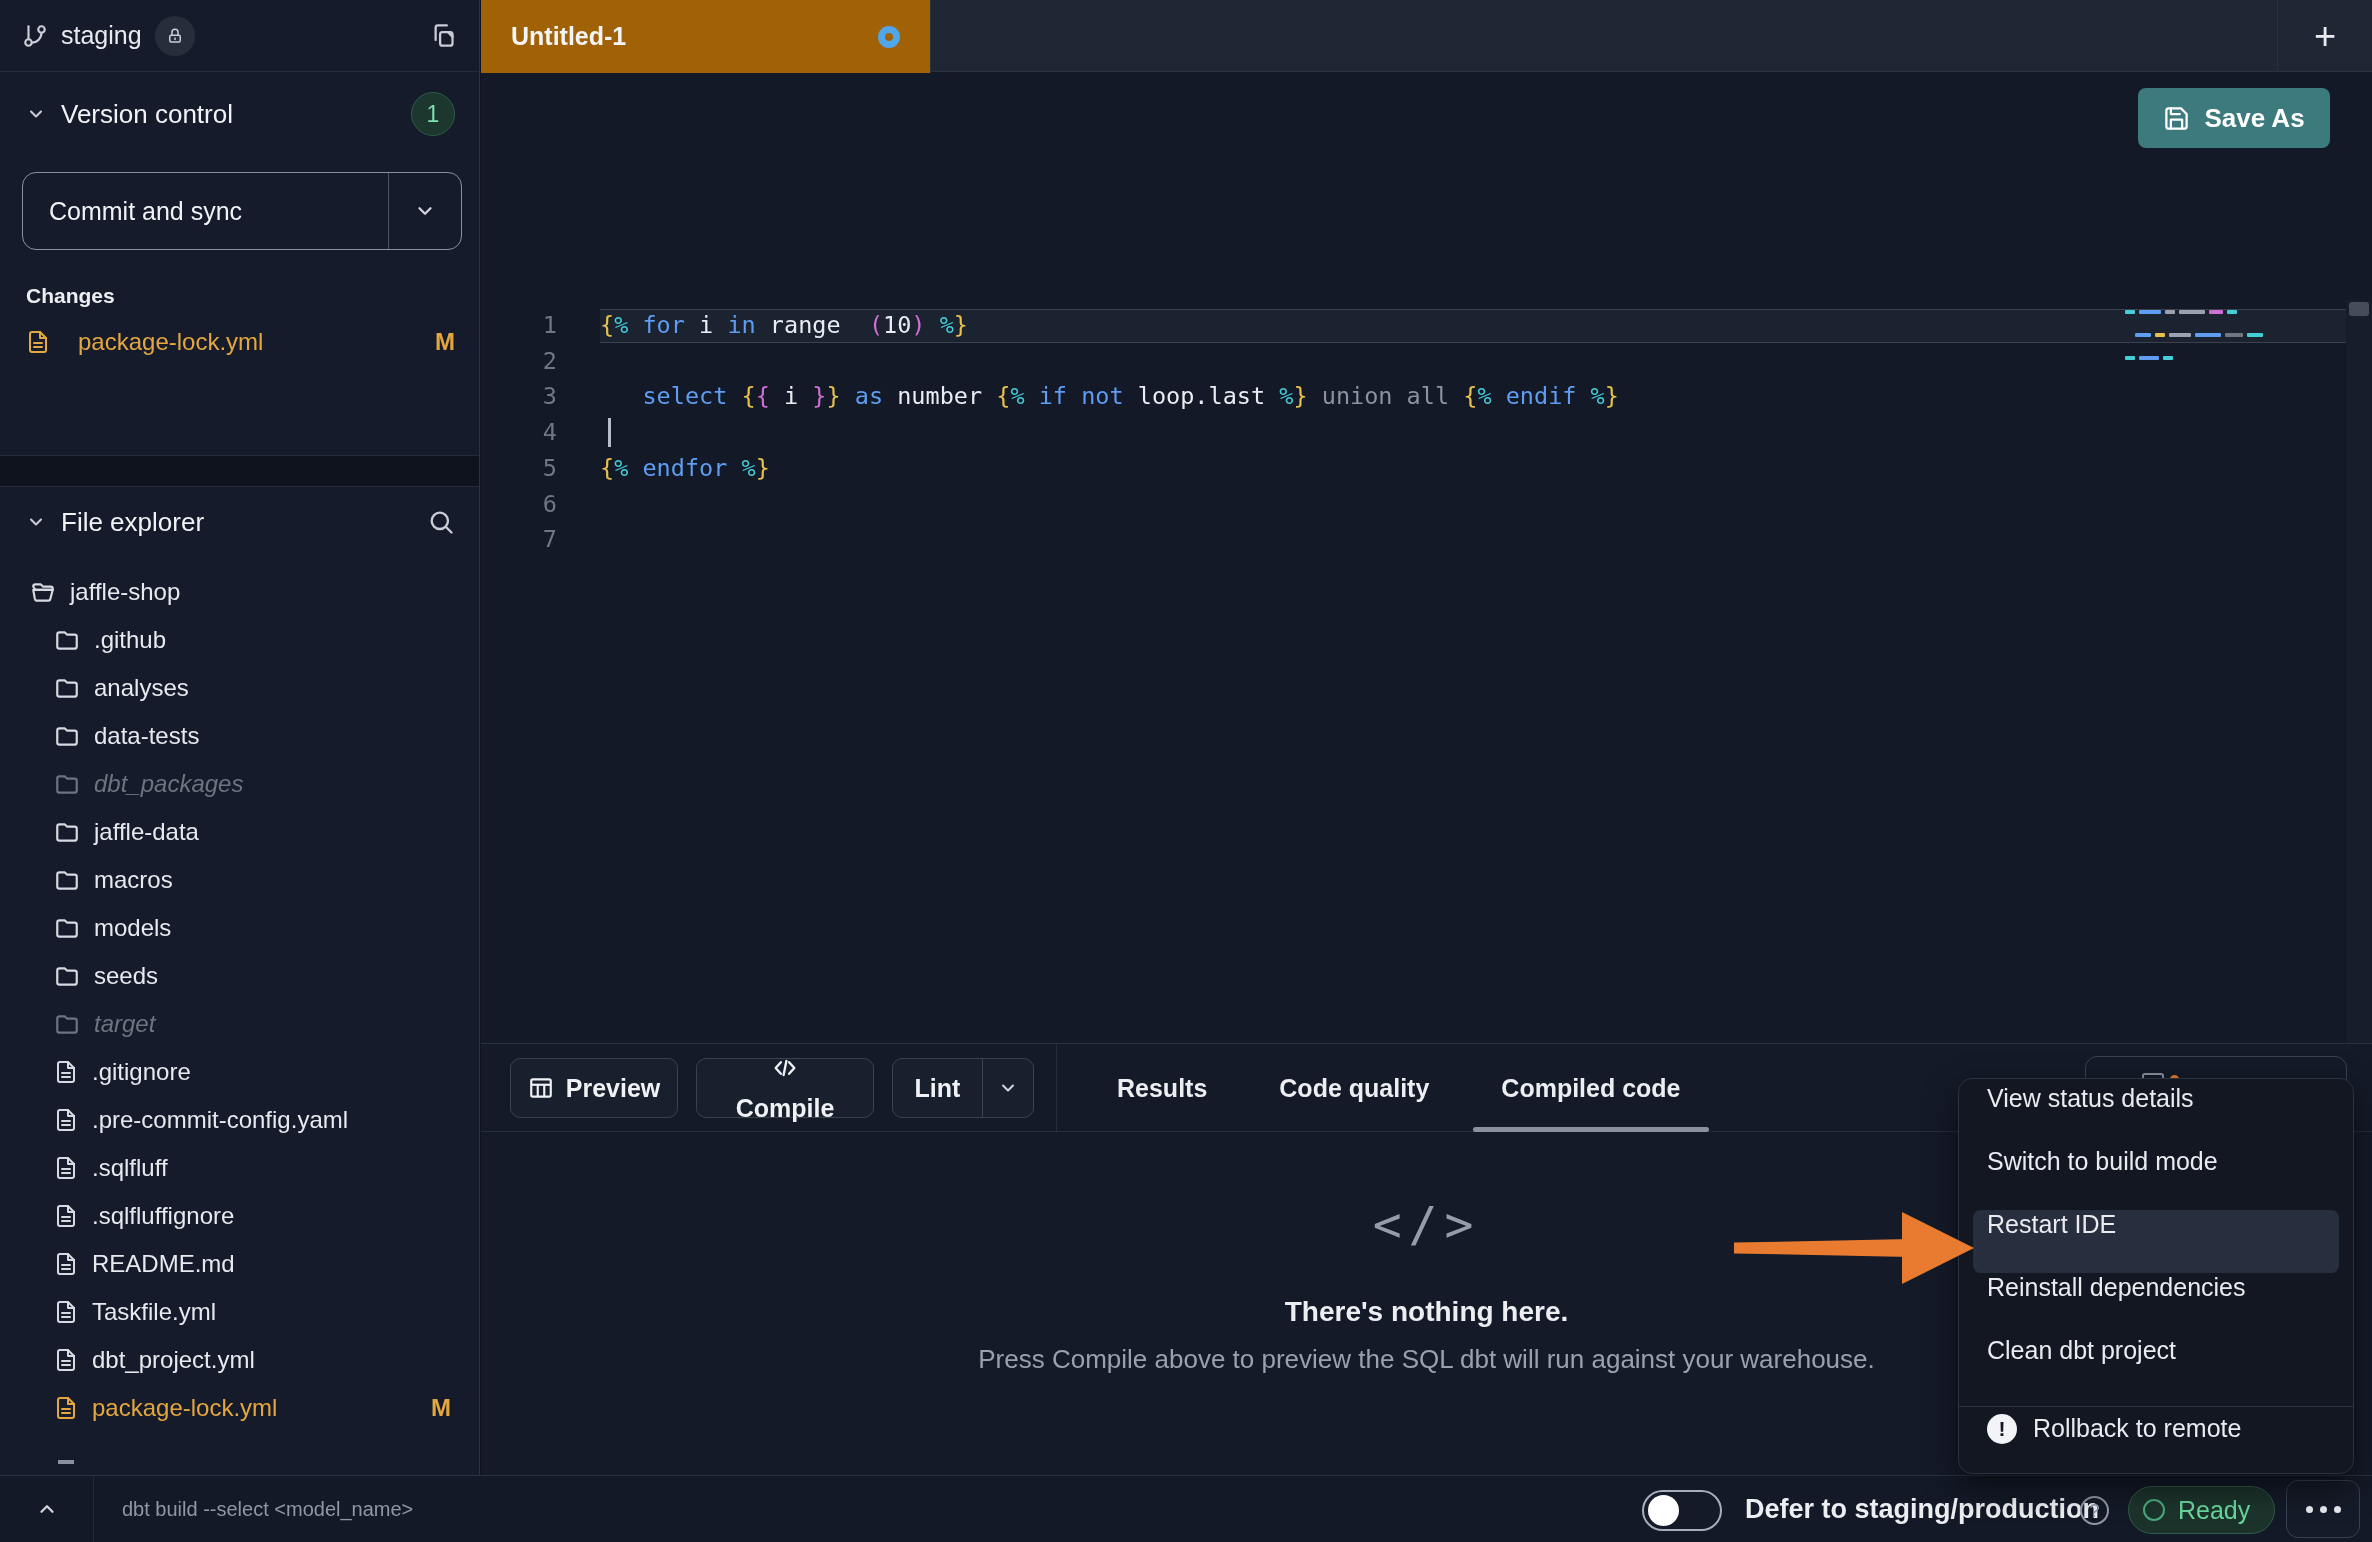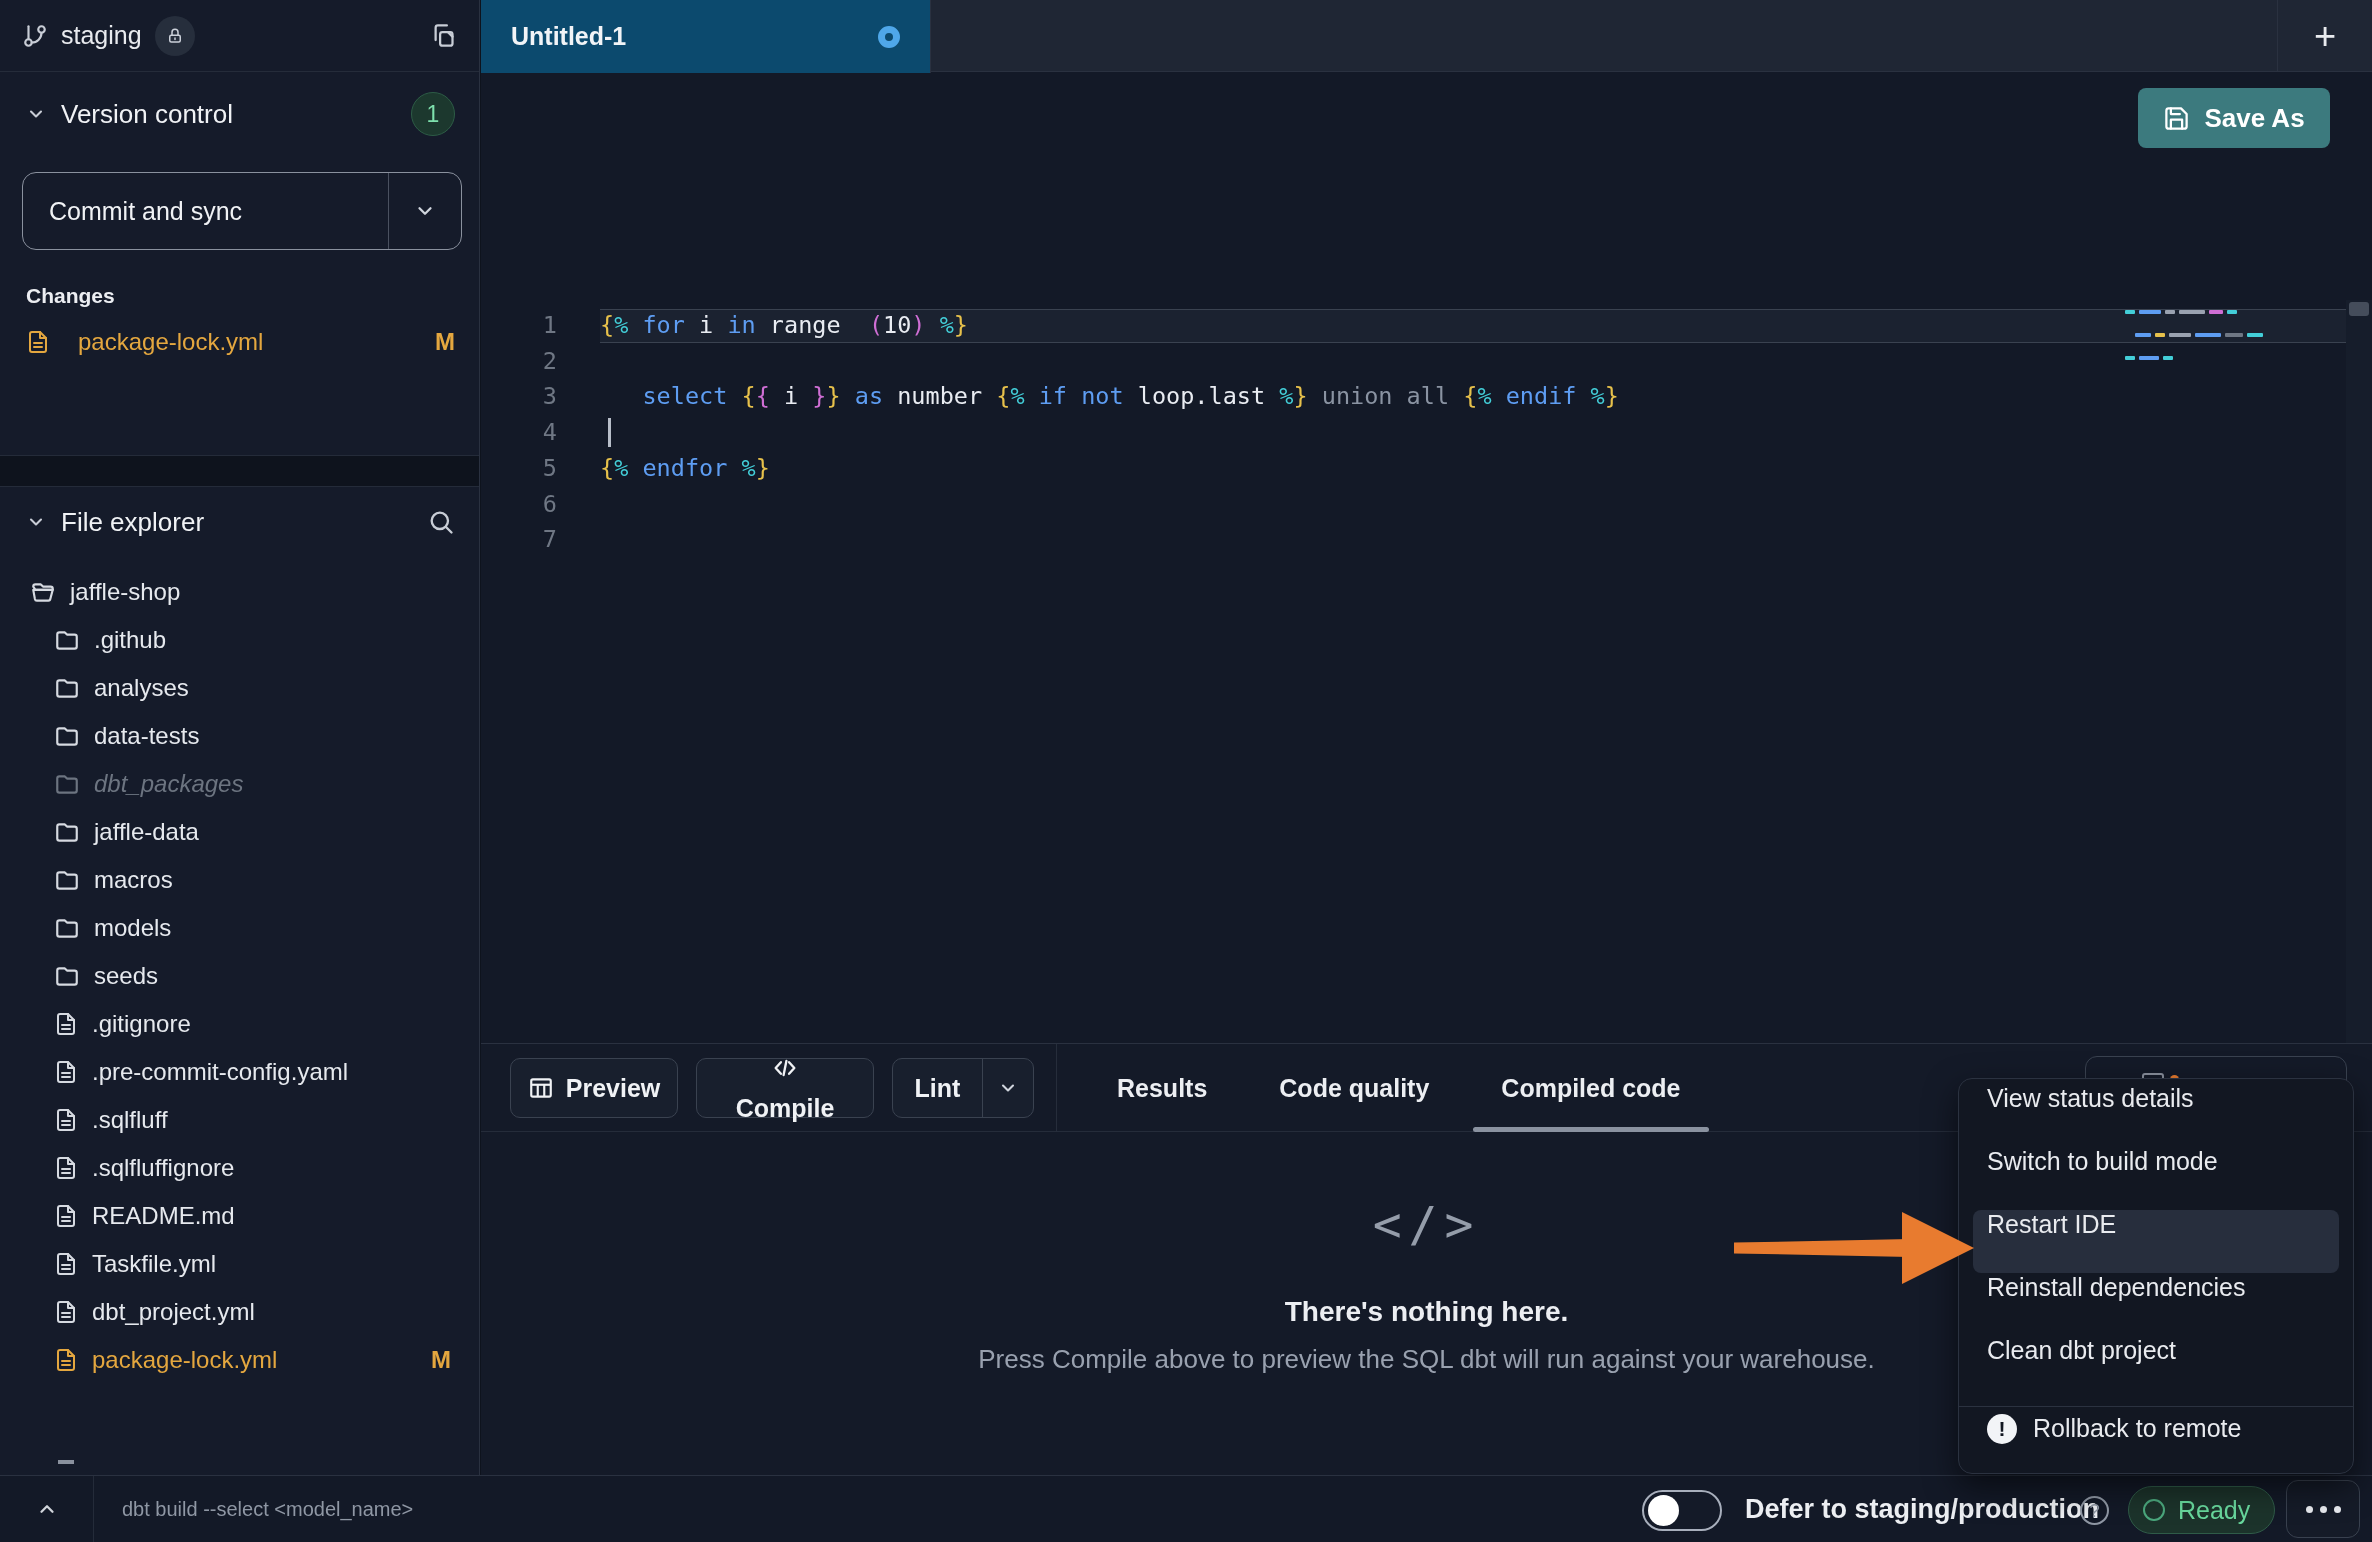--- a/index.html
+++ b/index.html
@@ -53,21 +53,21 @@
   .tree-item.dim .tree-icon { color:#6C7480; }
   .tree-item.modified { color:#E4A73F; }
   .tree-item.modified .tree-icon { color:#E4A73F; }
   .tree-badge { margin-left:auto; font-weight:700; }
   .tree-partial { position:absolute; left:58px; top:1460px; width:16px; height:4px; background:#8A919E; }
 
   
   .editor { position:absolute; left:481px; top:0; width:1891px; height:1043px; background:#131927; }
   .tabbar { position:absolute; top:0; left:0; right:0; height:72px; background:#1F2634;
             border-bottom:1px solid #2A3140; }
-  .tab-active { position:absolute; left:0; top:0; width:450px; height:73px; background:#0c4a6e;
+  .tab-active { position:absolute; left:0; top:0; width:450px; height:73px; background:#a16207;
                 border-right:1px solid #2A3140; display:flex; align-items:center;
                 padding:0 30px; cursor:pointer; }
   .tab-title { font-size:25px; font-weight:700; color:#F2F4F7; }
   .unsaved-dot { margin-left:auto; width:22px; height:22px; border-radius:50%; border:7px solid #4FA7E9; }
   .tabbar-divider { position:absolute; left:1796px; top:0; width:1px; height:72px; background:#2A3140; }
   .new-tab { position:absolute; left:1797px; right:0; top:0; height:72px; display:flex;
              align-items:center; justify-content:center; font-size:38px; font-weight:300;
              color:#E8EAEE; cursor:pointer; }
   .save-as { position:absolute; top:88px; right:42px; width:192px; height:60px; background:#3C7A7E;
              border-radius:8px; display:flex; align-items:center; justify-content:center; gap:14px;
@@ -321,20 +321,28 @@
           <span>models</span>
         </div>
         <div class="tree-item indent1">
           <span class="tree-icon">
             <svg width="26" height="26" viewBox="0 0 24 24" fill="none" stroke="currentColor" stroke-width="2" stroke-linejoin="round">
               <path d="M3 7a2 2 0 0 1 2-2h5l2 2h7a2 2 0 0 1 2 2v9a2 2 0 0 1-2 2H5a2 2 0 0 1-2-2z"></path>
             </svg>
           </span>
           <span>seeds</span>
         </div>
+        <div class="tree-item indent1 dim">
+          <span class="tree-icon">
+            <svg width="26" height="26" viewBox="0 0 24 24" fill="none" stroke="currentColor" stroke-width="2" stroke-linejoin="round">
+              <path d="M3 7a2 2 0 0 1 2-2h5l2 2h7a2 2 0 0 1 2 2v9a2 2 0 0 1-2 2H5a2 2 0 0 1-2-2z"></path>
+            </svg>
+          </span>
+          <span>target</span>
+        </div>
         <div class="tree-item indent1">
           <span class="tree-icon">
             <svg width="24" height="24" viewBox="0 0 24 24" fill="none" stroke="currentColor" stroke-width="2" stroke-linecap="round" stroke-linejoin="round">
               <path d="M14 2H6a2 2 0 0 0-2 2v16a2 2 0 0 0 2 2h12a2 2 0 0 0 2-2V8z"></path>
               <polyline points="14 2 14 8 20 8"></polyline>
               <line x1="8" y1="13" x2="16" y2="13"></line>
               <line x1="8" y1="17" x2="16" y2="17"></line>
             </svg>
           </span>
           <span>.gitignore</span>

